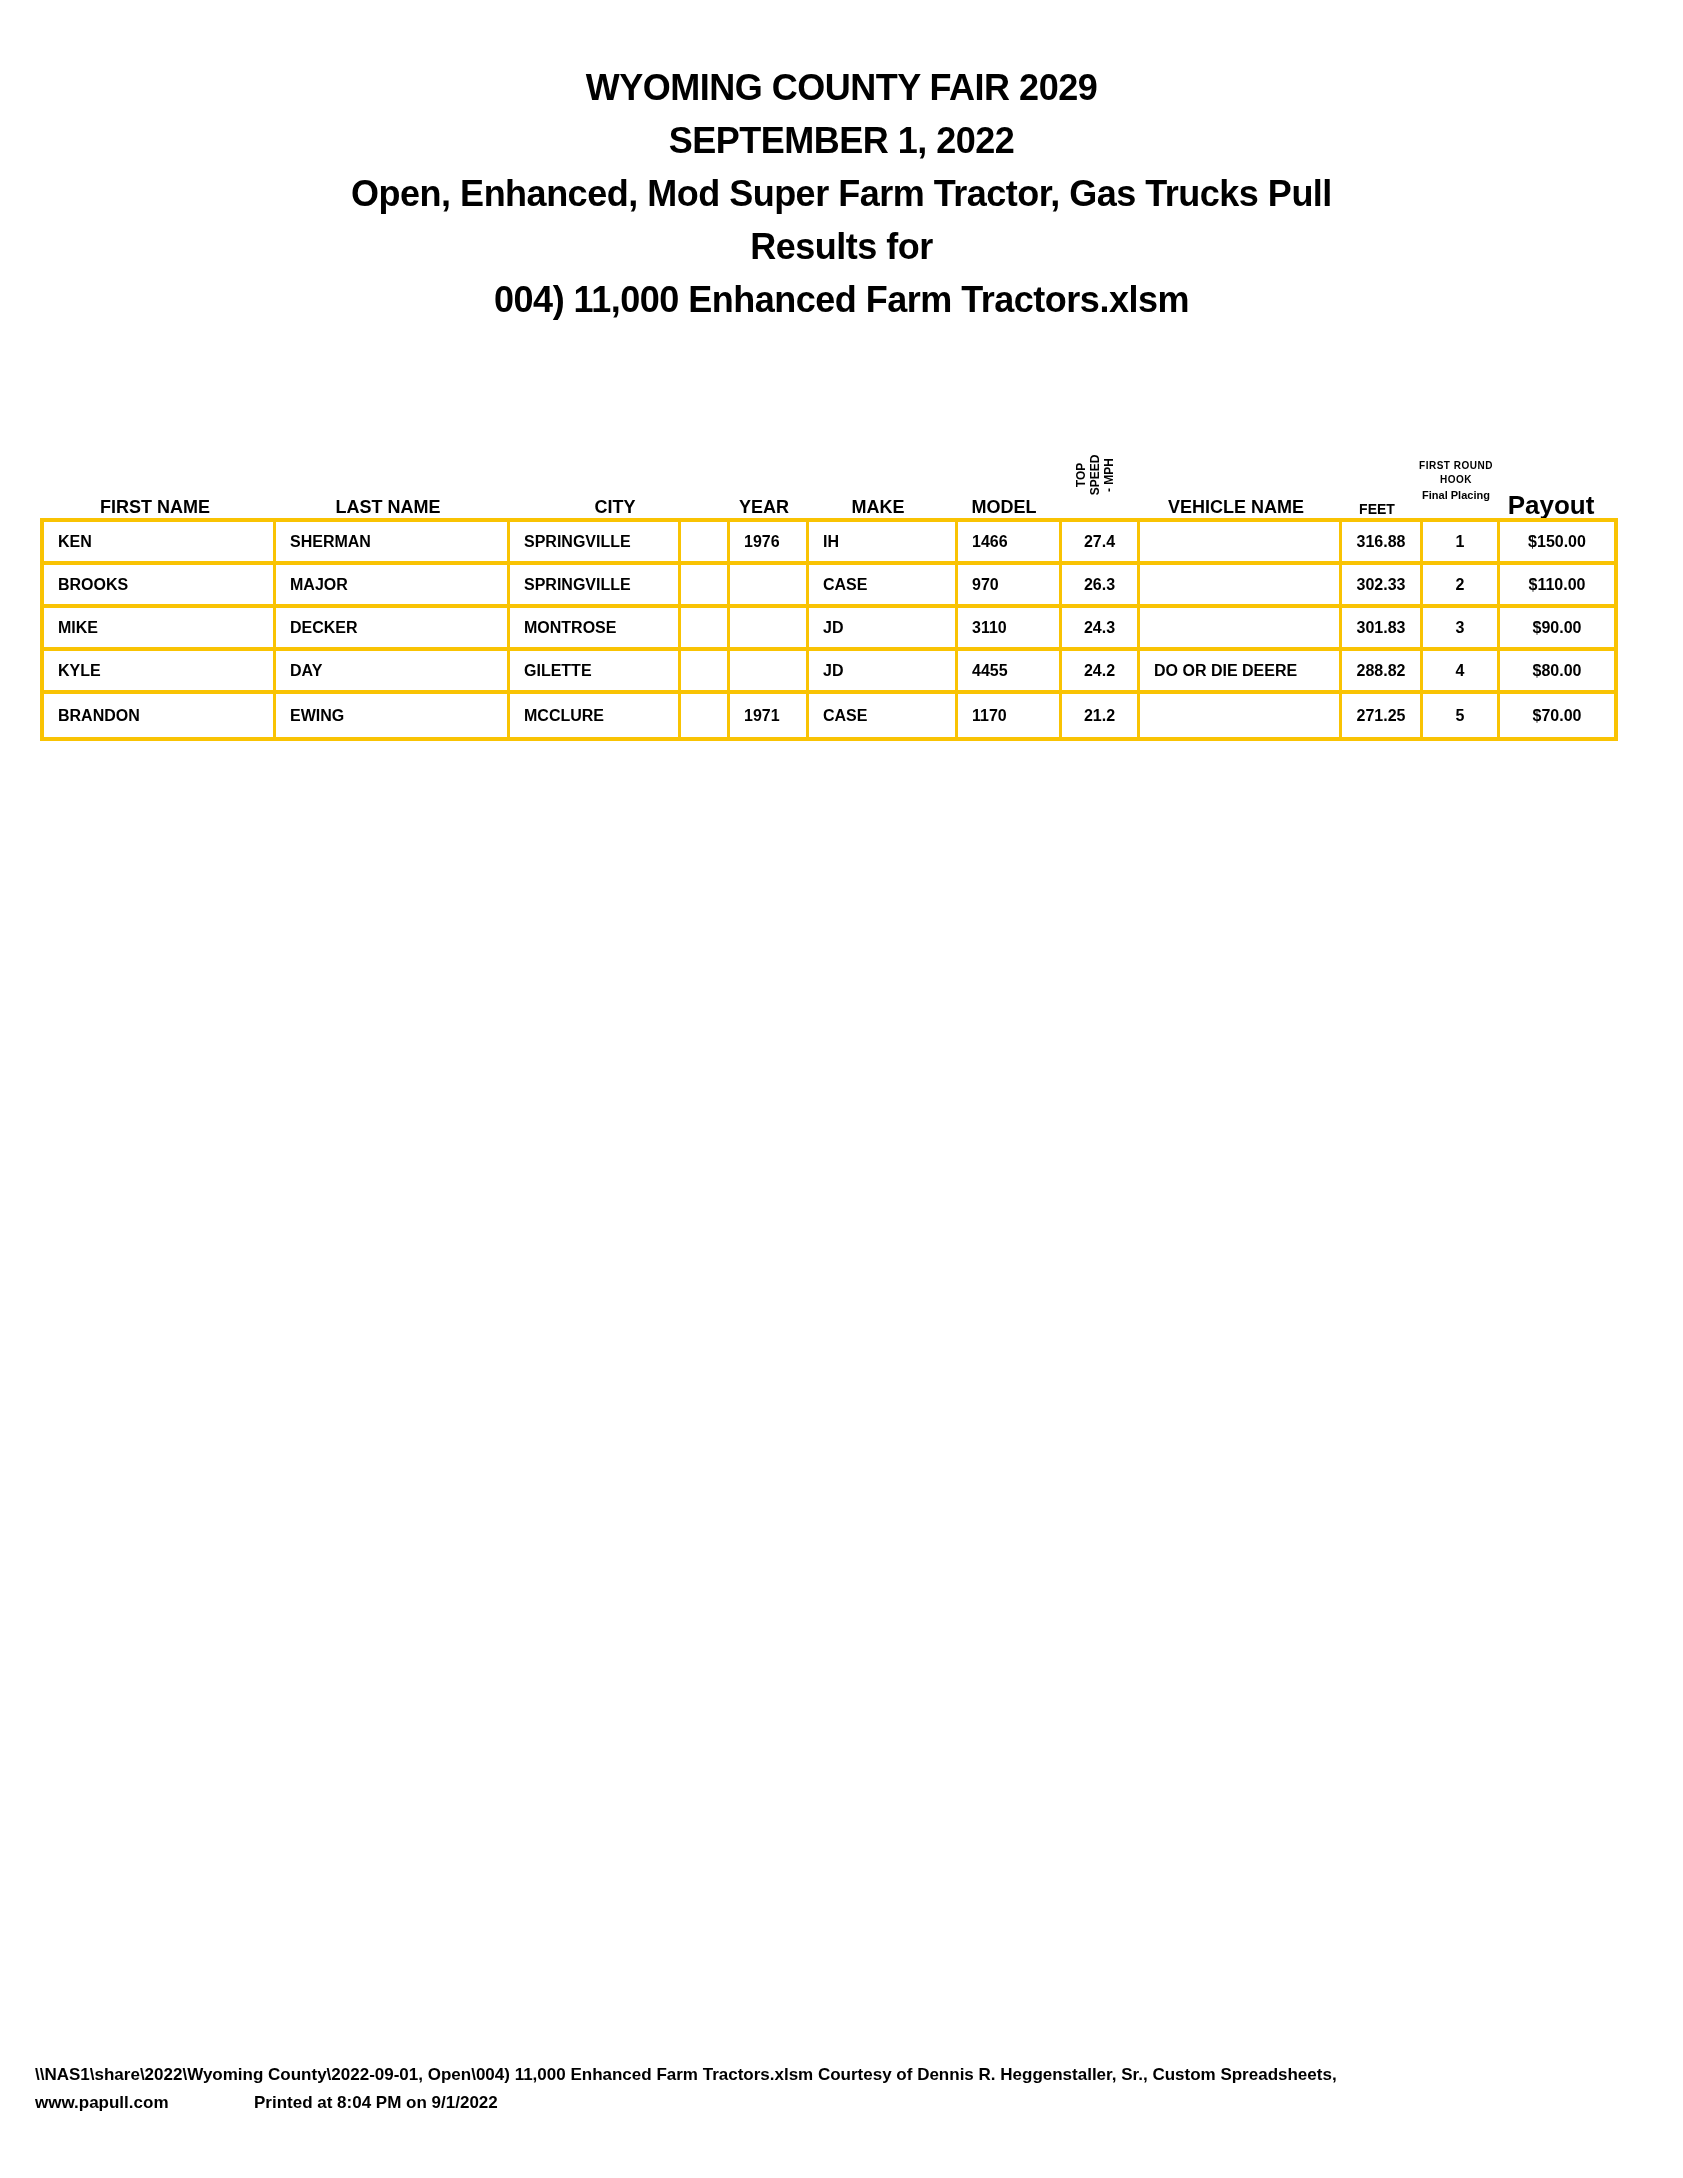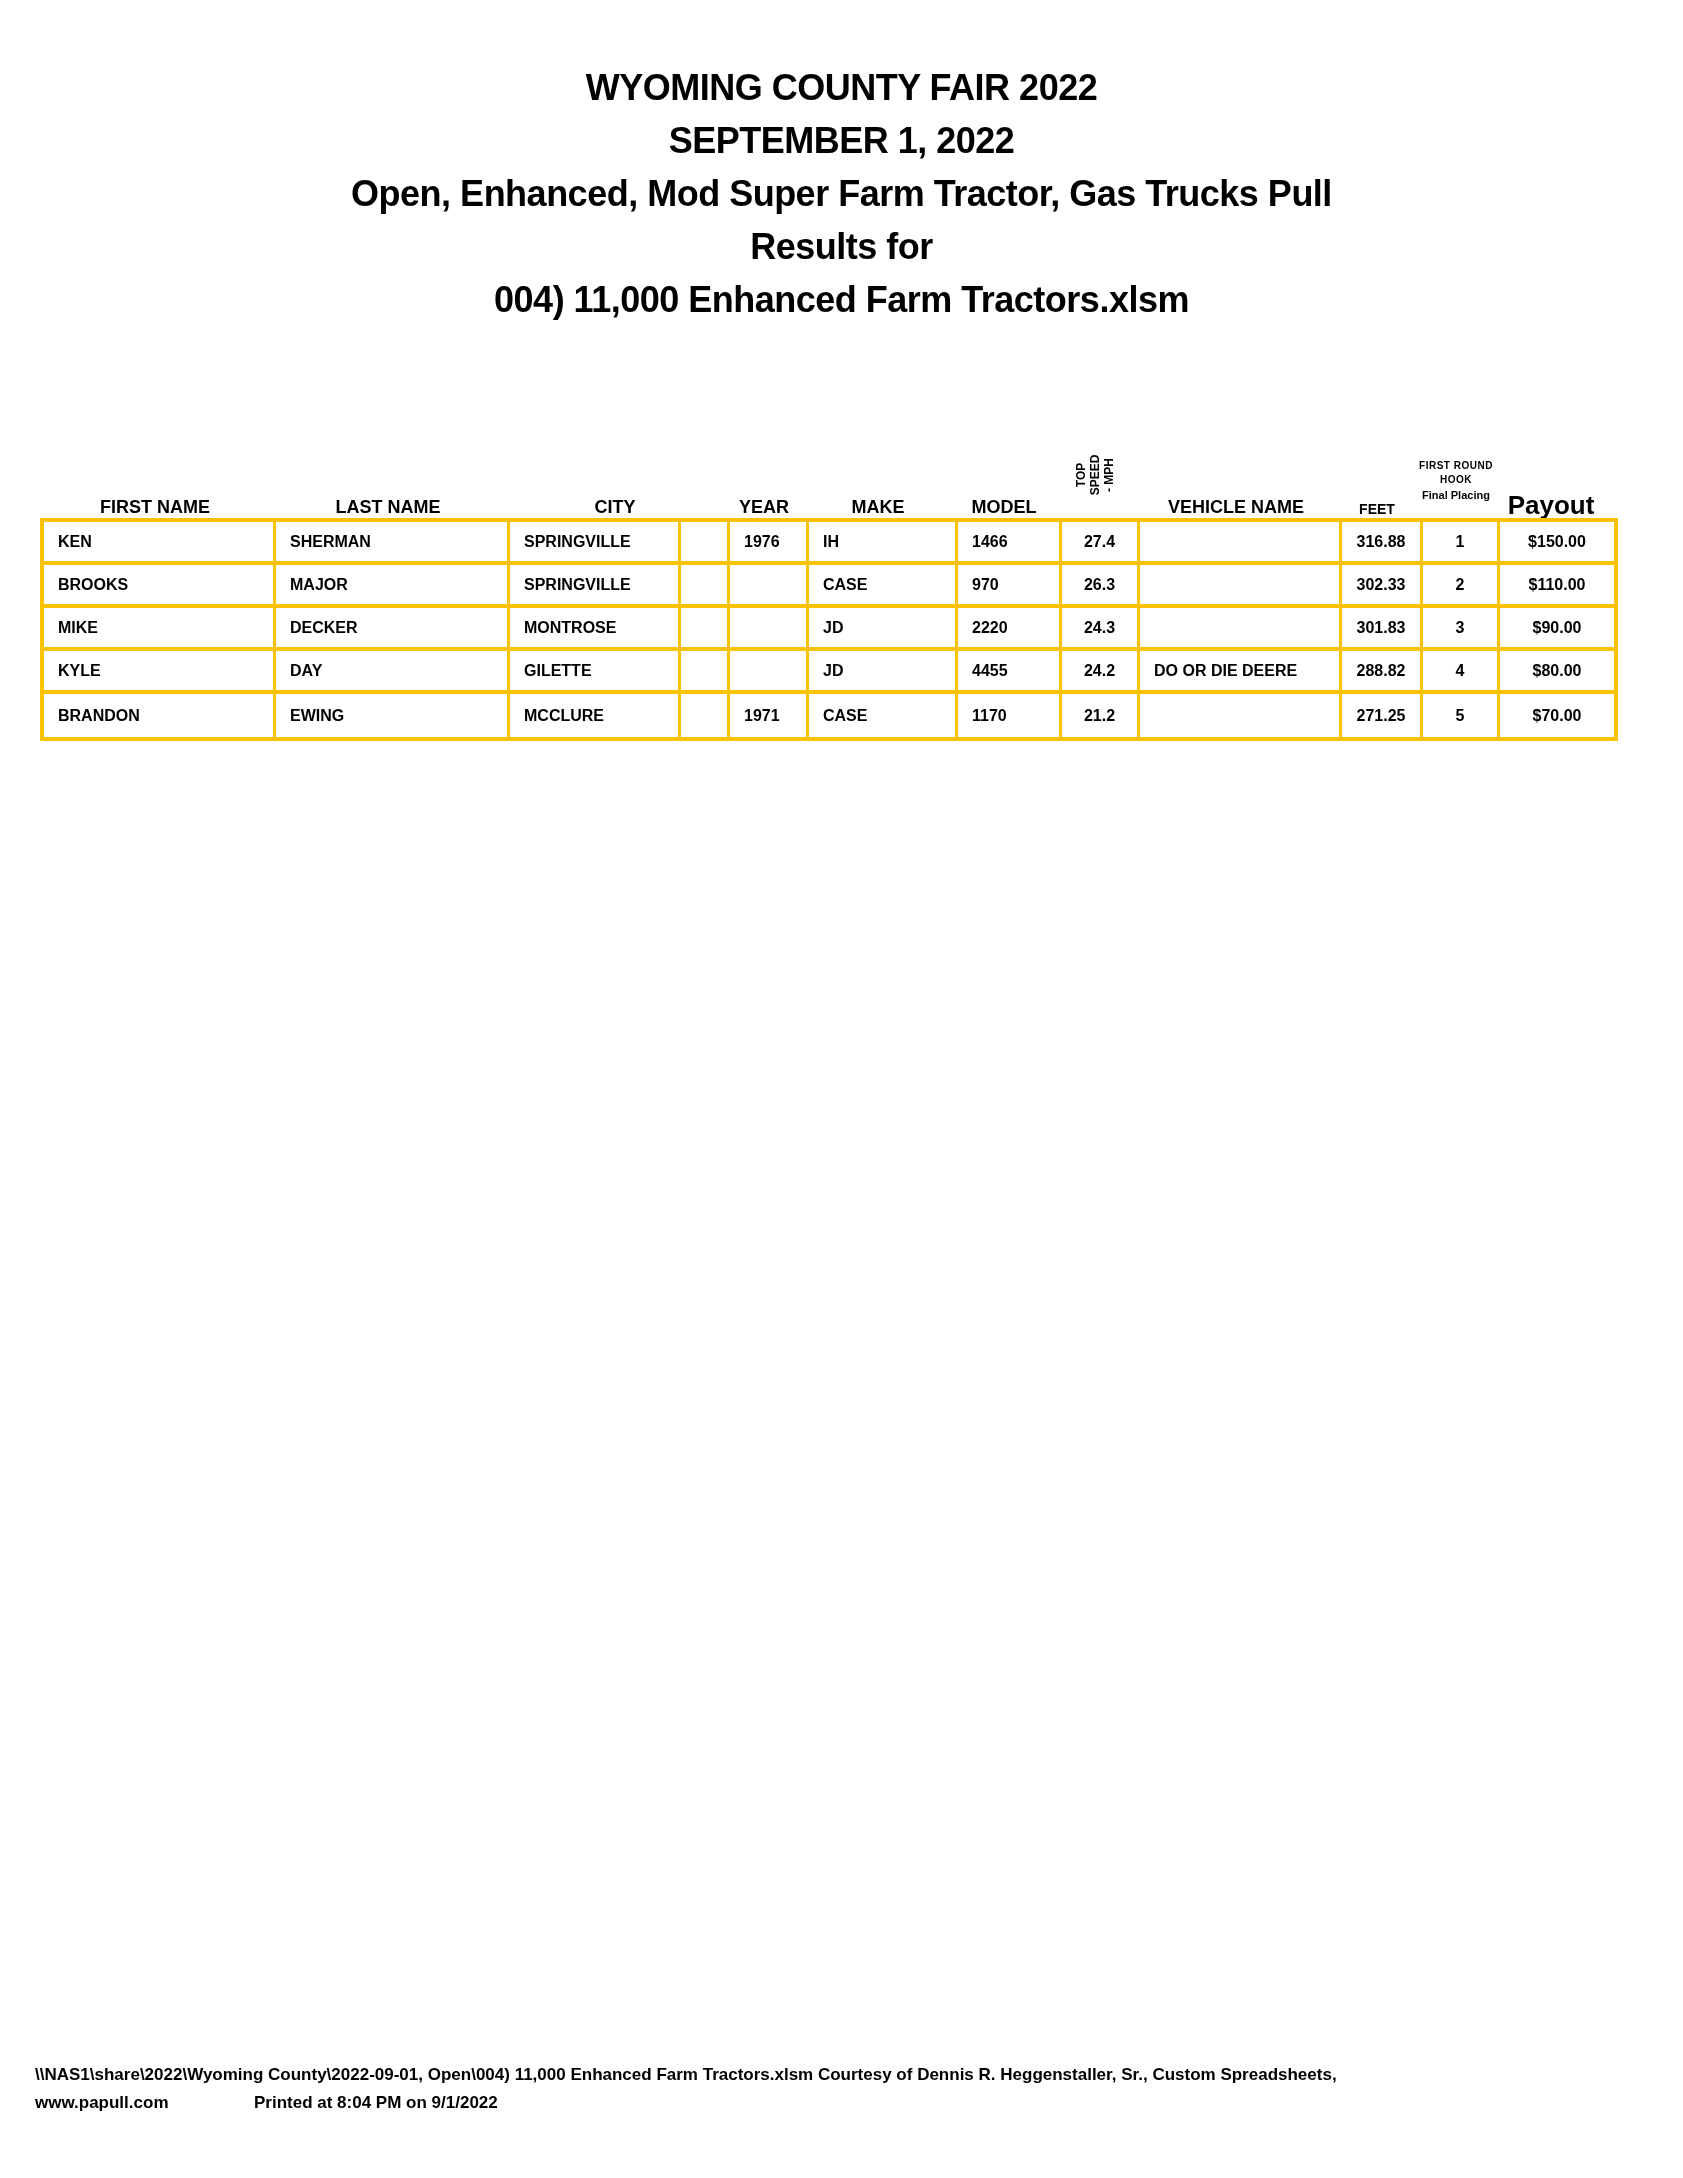--- a/index.html
+++ b/index.html
@@ -115,21 +115,21 @@
   #footer-path    { left: 35px;  top: 2065px; }
   #footer-site    { left: 35px;  top: 2093px; }
   #footer-printed { left: 254px; top: 2093px; text-align: right; }
 </style>
 </head>
 <body>
 
 <div id="page">
 
   <div id="titles">
-    <div>WYOMING COUNTY FAIR 2022</div>
+    <div>WYOMING COUNTY FAIR 2029</div>
     <div>SEPTEMBER 1, 2022</div>
     <div>Open, Enhanced, Mod Super Farm Tractor, Gas Trucks Pull</div>
     <div>Results for</div>
     <div>004) 11,000 Enhanced Farm Tractors.xlsm</div>
   </div>
 
   <div class="colhdr" id="hdr-first">FIRST NAME</div>
   <div class="colhdr" id="hdr-last">LAST NAME</div>
   <div class="colhdr" id="hdr-city">CITY</div>
   <div class="colhdr" id="hdr-year">YEAR</div>
@@ -174,21 +174,21 @@
     <div class="cell ctr">302.33</div>
     <div class="cell ctr">2</div>
     <div class="cell ctr">$110.00</div>
 
     <div class="cell">MIKE</div>
     <div class="cell">DECKER</div>
     <div class="cell">MONTROSE</div>
     <div class="cell"></div>
     <div class="cell"></div>
     <div class="cell">JD</div>
-    <div class="cell">2220</div>
+    <div class="cell">3110</div>
     <div class="cell ctr">24.3</div>
     <div class="cell"></div>
     <div class="cell ctr">301.83</div>
     <div class="cell ctr">3</div>
     <div class="cell ctr">$90.00</div>
 
     <div class="cell">KYLE</div>
     <div class="cell">DAY</div>
     <div class="cell">GILETTE</div>
     <div class="cell"></div>

